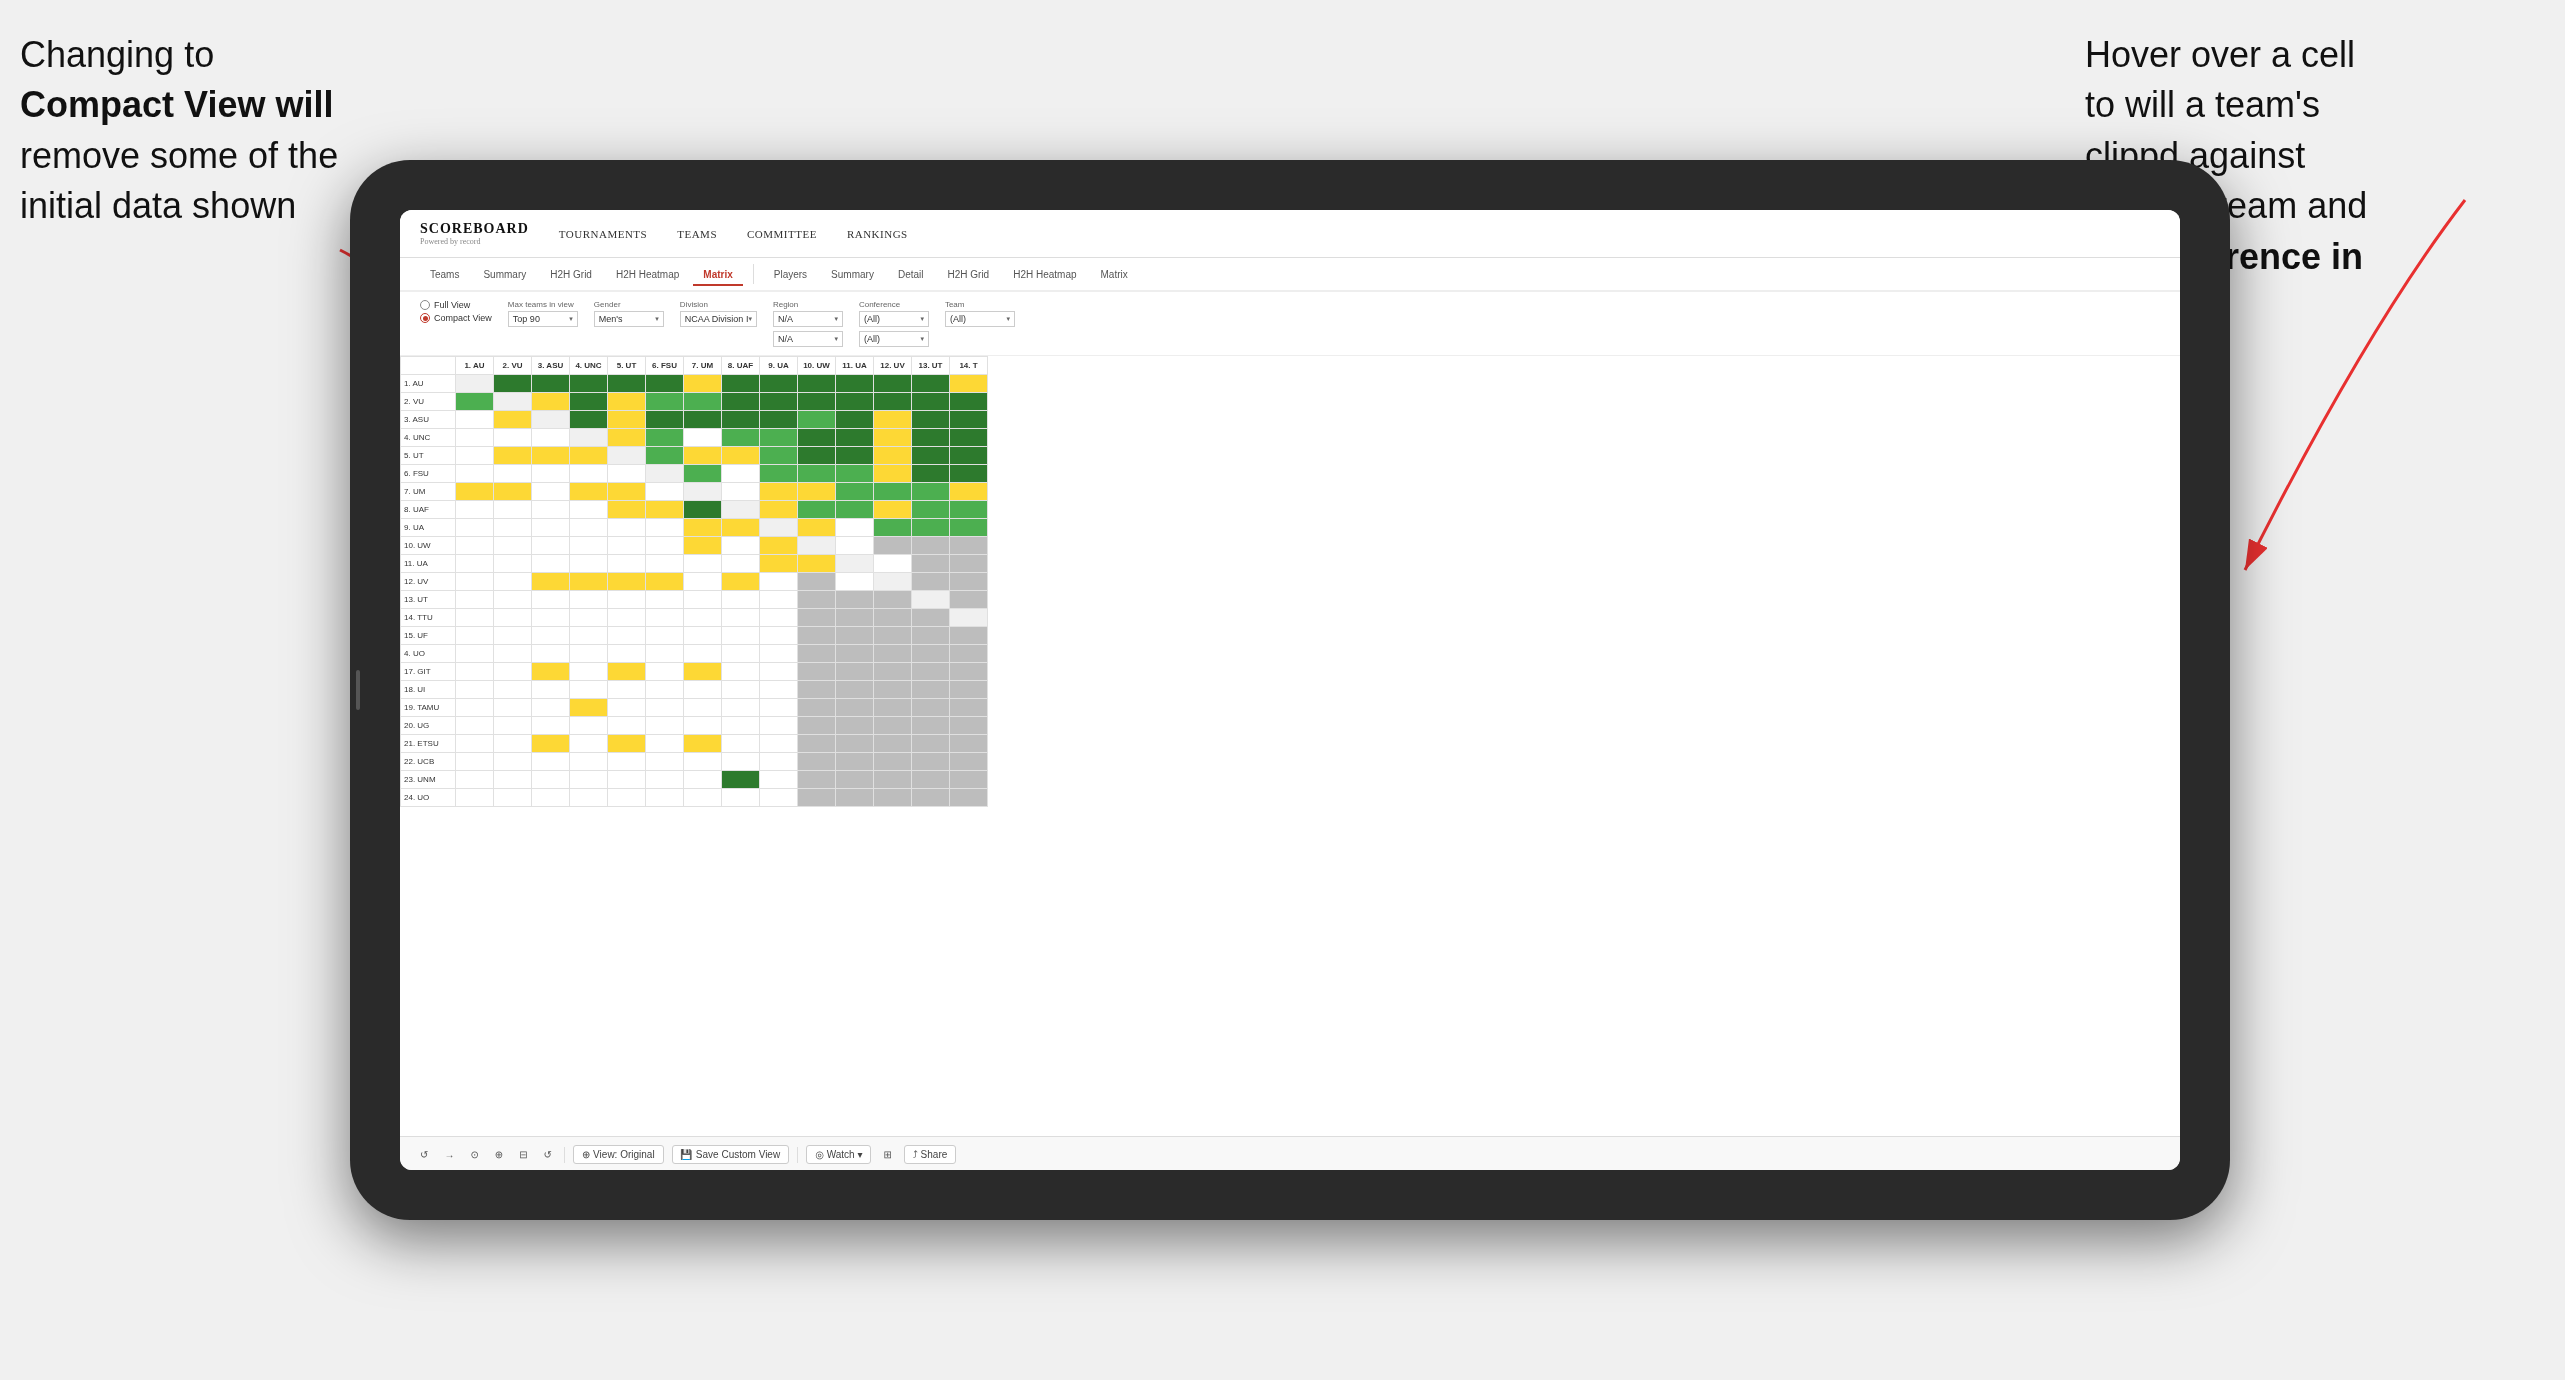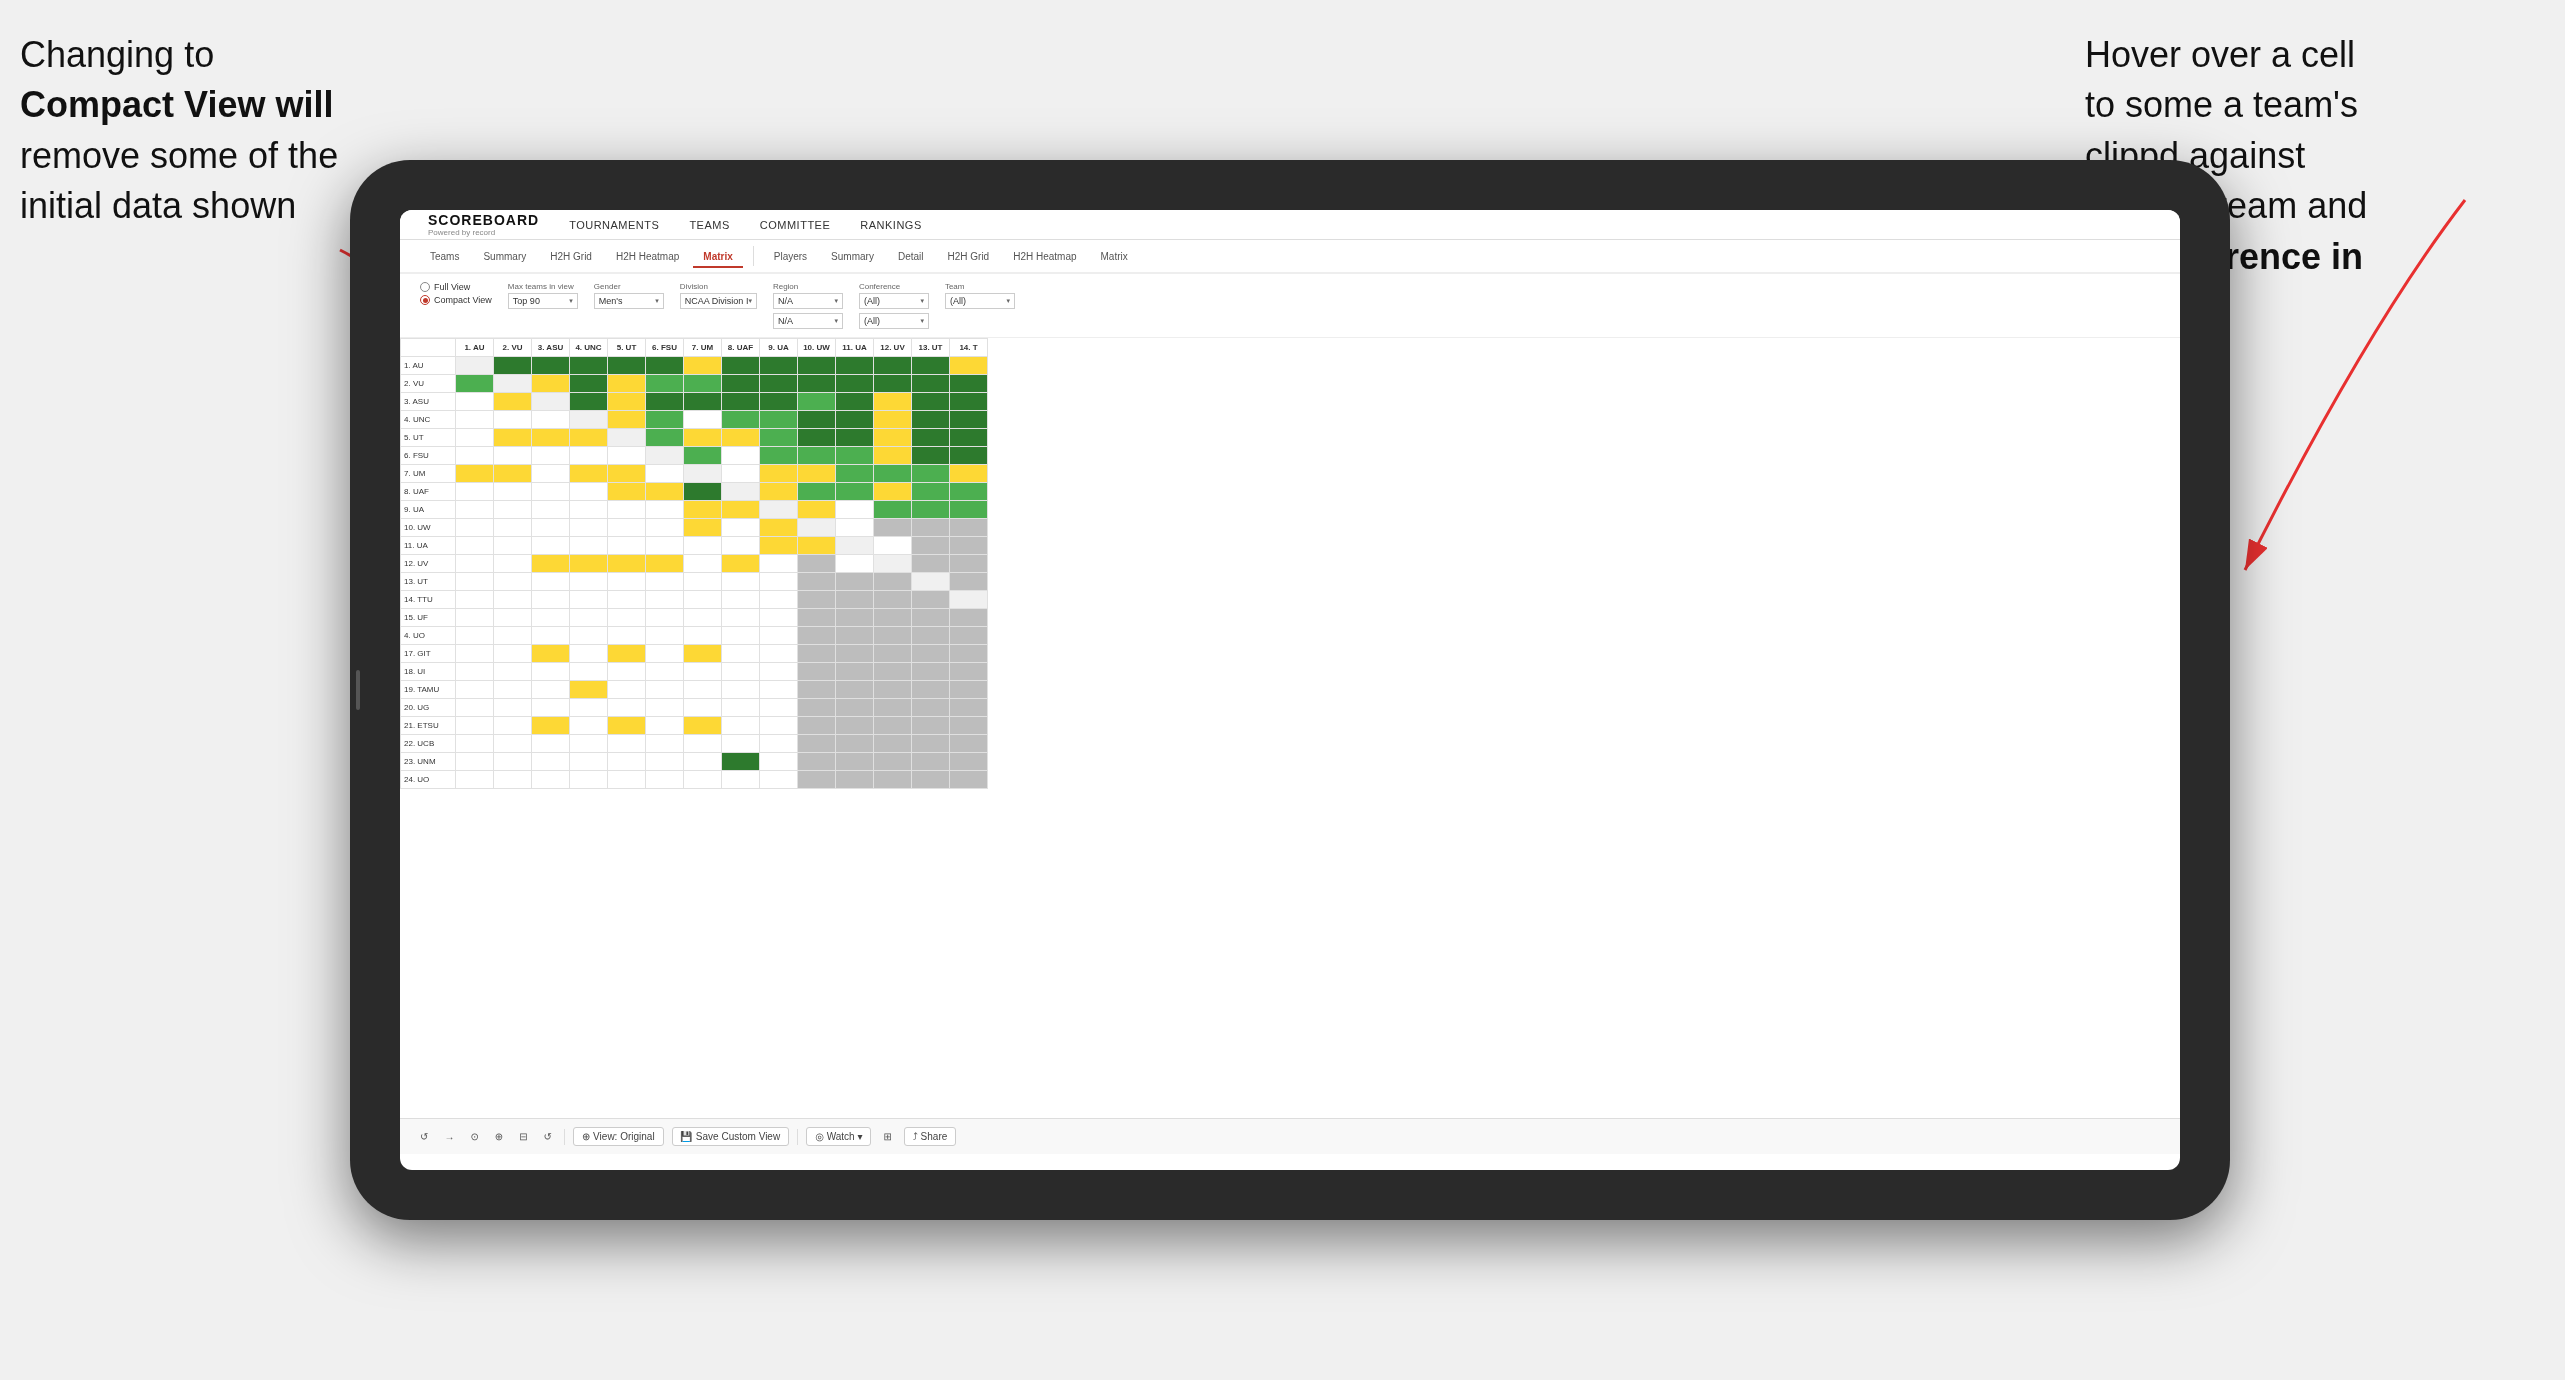--- a/index.html
+++ b/index.html
@@ -62,24 +62,25 @@
       background: #fff;
       border-radius: 12px;
       overflow: hidden;
       position: relative;
     }
 
     
     .top-nav {
       display: flex;
       align-items: center;
-      padding: 0 28px;
-      height: 30px;
+      padding: 0 20px;
+      height: 48px;
       border-bottom: 1px solid #ddd;
       background: #fff;
+      font-family: Liberation Serif, serif;
     }
 
     .logo-area {
       display: flex;
       flex-direction: column;
       margin-right: 30px;
     }
 
     .logo-title {
       font-size: 14px;
@@ -362,21 +363,21 @@
 
 <div class="annotation-left">
   <span>Changing to</span><br>
   <strong><span>Compact View will</span></strong><br>
   <span>remove some of the</span><br>
   <span>initial data shown</span>
 </div>
 
 <div class="annotation-right">
   <span>Hover over a cell</span><br>
-  <span>to some a team's</span><br>
+  <span>to will a team's</span><br>
   <span>clippd against</span><br>
   <span>another team and</span><br>
   <span>the </span><strong><span>Difference in Strokes</span></strong>
 </div>
 
 <svg class="arrow-svg" style="position:absolute;top:230px;left:260px;width:320px;height:300px;">
   <defs>
     <marker id="arrowhead-left" markerWidth="10" markerHeight="7" refX="10" refY="3.5" orient="auto">
       <polygon points="0 0, 10 3.5, 0 7" fill="#e83030"></polygon>
     </marker>

